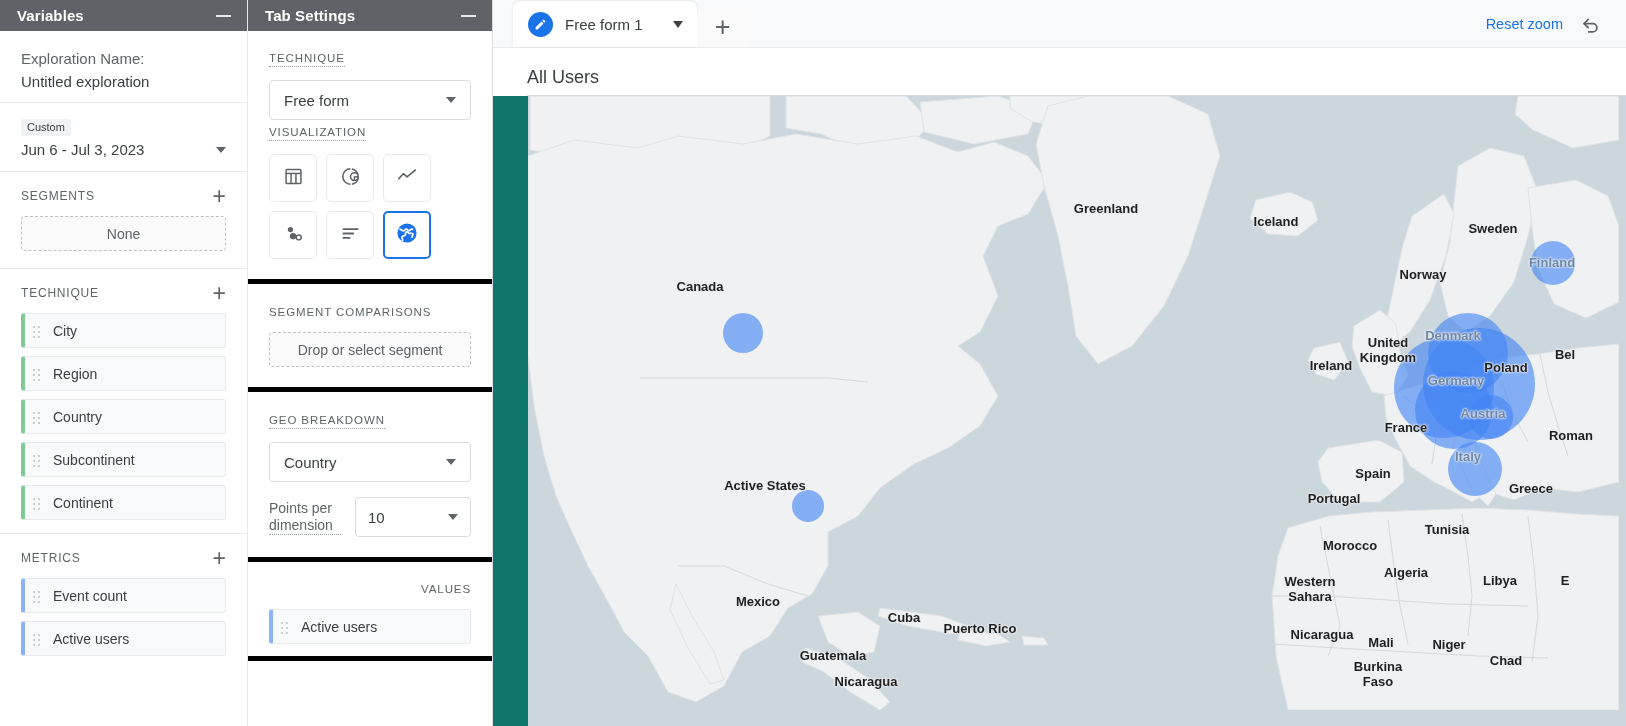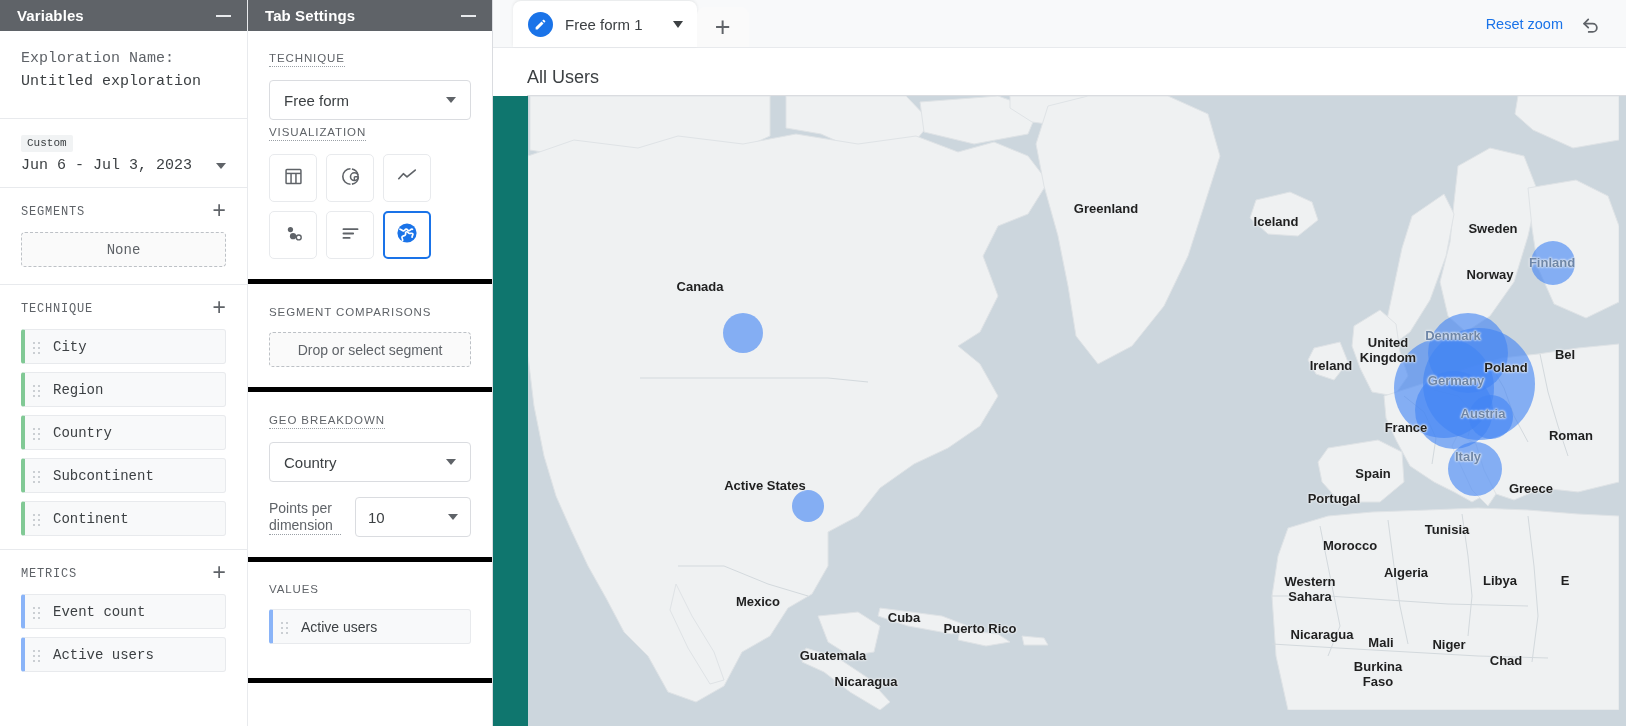--- a/index.html
+++ b/index.html
@@ -21,21 +21,21 @@
     height: 31px; background:#5f6368; color:#fff;
     display:flex; align-items:center; justify-content:space-between;
     padding: 0 16px 0 17px; flex: 0 0 31px;
   }
   .panel-head-title { font-size: 15px; font-weight: bold; letter-spacing:.1px; }
   .minimize {
     width:15px; height:2px; background:#e8eaed; display:block; cursor:pointer;
   }
   .panel-body { flex:1; overflow:hidden; }
 
-  .pad-sec { padding: 17px 21px 24px 21px; border-bottom:1px solid #e8eaed;font-family:Liberation Mono, monospace; }
+  .pad-sec { padding: 17px 21px 8px 21px; border-bottom:1px solid #e8eaed; }
 
   .explor-label { font-size:15px; color:#5f6368; line-height:22px;}
   .explor-name  { font-size:15px; color:#3c4043; line-height:24px; }
 
   .chip-custom {
     display:inline-block; background:#f1f3f4; color:#3c4043;
     font-size:11px; padding:2px 6px; border-radius:2px; line-height:13px;
     margin-bottom:5px;
   }
   .daterow { display:flex; align-items:center; justify-content:space-between; }
@@ -370,21 +370,21 @@
         </div>
         <div class="ppd-row">
           <span class="ppd-label">Points per dimension</span>
           <span class="ppd-select">
             <span>10</span>
             <span class="caret"></span>
           </span>
         </div>
       </div>
 
-      <div class="ts-sec" style="padding-top:17px;padding-bottom:34px;">
+      <div class="ts-sec" style="padding-top:17px;padding-bottom:12px;text-align:right;">
         <div class="ts-label" style="border-bottom:none;margin-bottom:12px;">VALUES</div>
         <div class="pill met" style="margin-bottom:0;">
           <span class="grip">
               <i style="left: 0px; top: 2px;"></i>
               <i style="left: 5px; top: 2px;"></i>
               <i style="left: 0px; top: 7px;"></i>
               <i style="left: 5px; top: 7px;"></i>
               <i style="left: 0px; top: 12px;"></i>
               <i style="left: 5px; top: 12px;"></i>
             </span>
@@ -510,21 +510,21 @@
           </div>
           <div class="lbl" style="left: 748px; top: 125px;">
             <div>Iceland</div>
           </div>
           <div class="lbl" style="left: 965px; top: 132px;">
             <div>Sweden</div>
           </div>
           <div class="lbl on-bub" style="left: 1024px; top: 166px;">
             <div>Finland</div>
           </div>
-          <div class="lbl" style="left: 962px; top: 178px;">
+          <div class="lbl" style="left: 895px; top: 178px;">
             <div>Norway</div>
           </div>
           <div class="lbl" style="left: 172px; top: 190px;">
             <div>Canada</div>
           </div>
           <div class="lbl on-bub" style="left: 925px; top: 239px;">
             <div>Denmark</div>
           </div>
           <div class="lbl" style="left: 860px; top: 254px;">
             <div>United</div>

